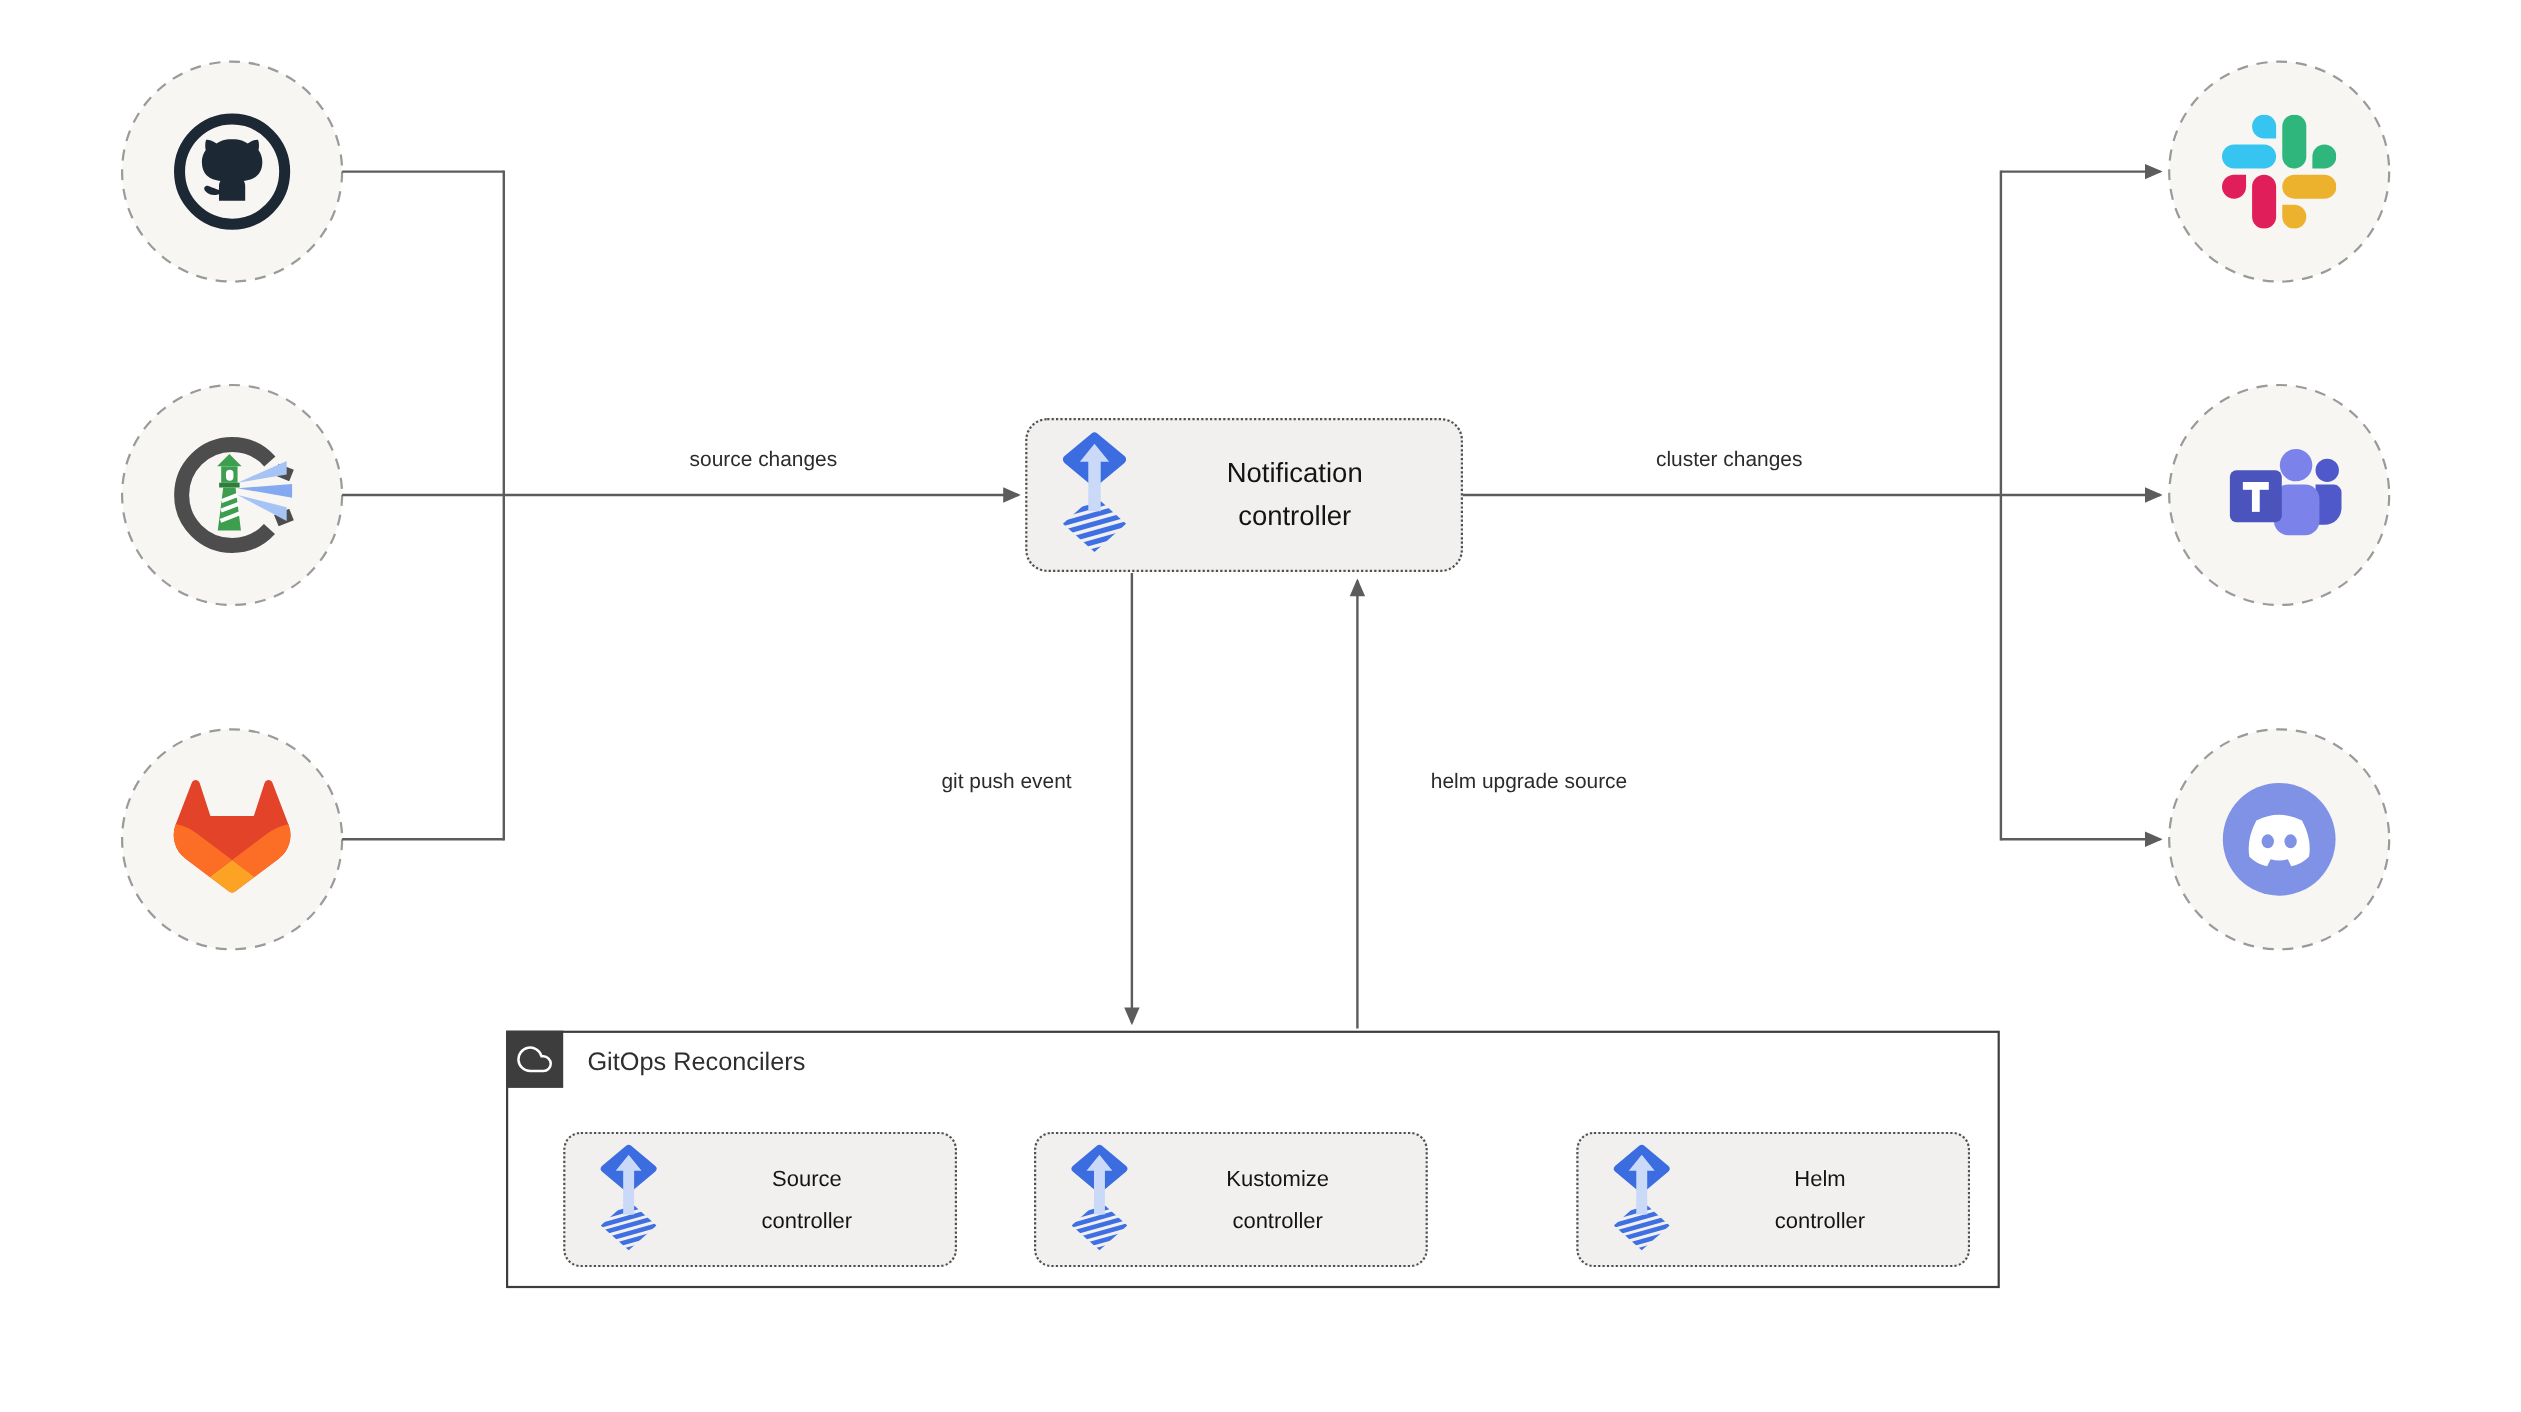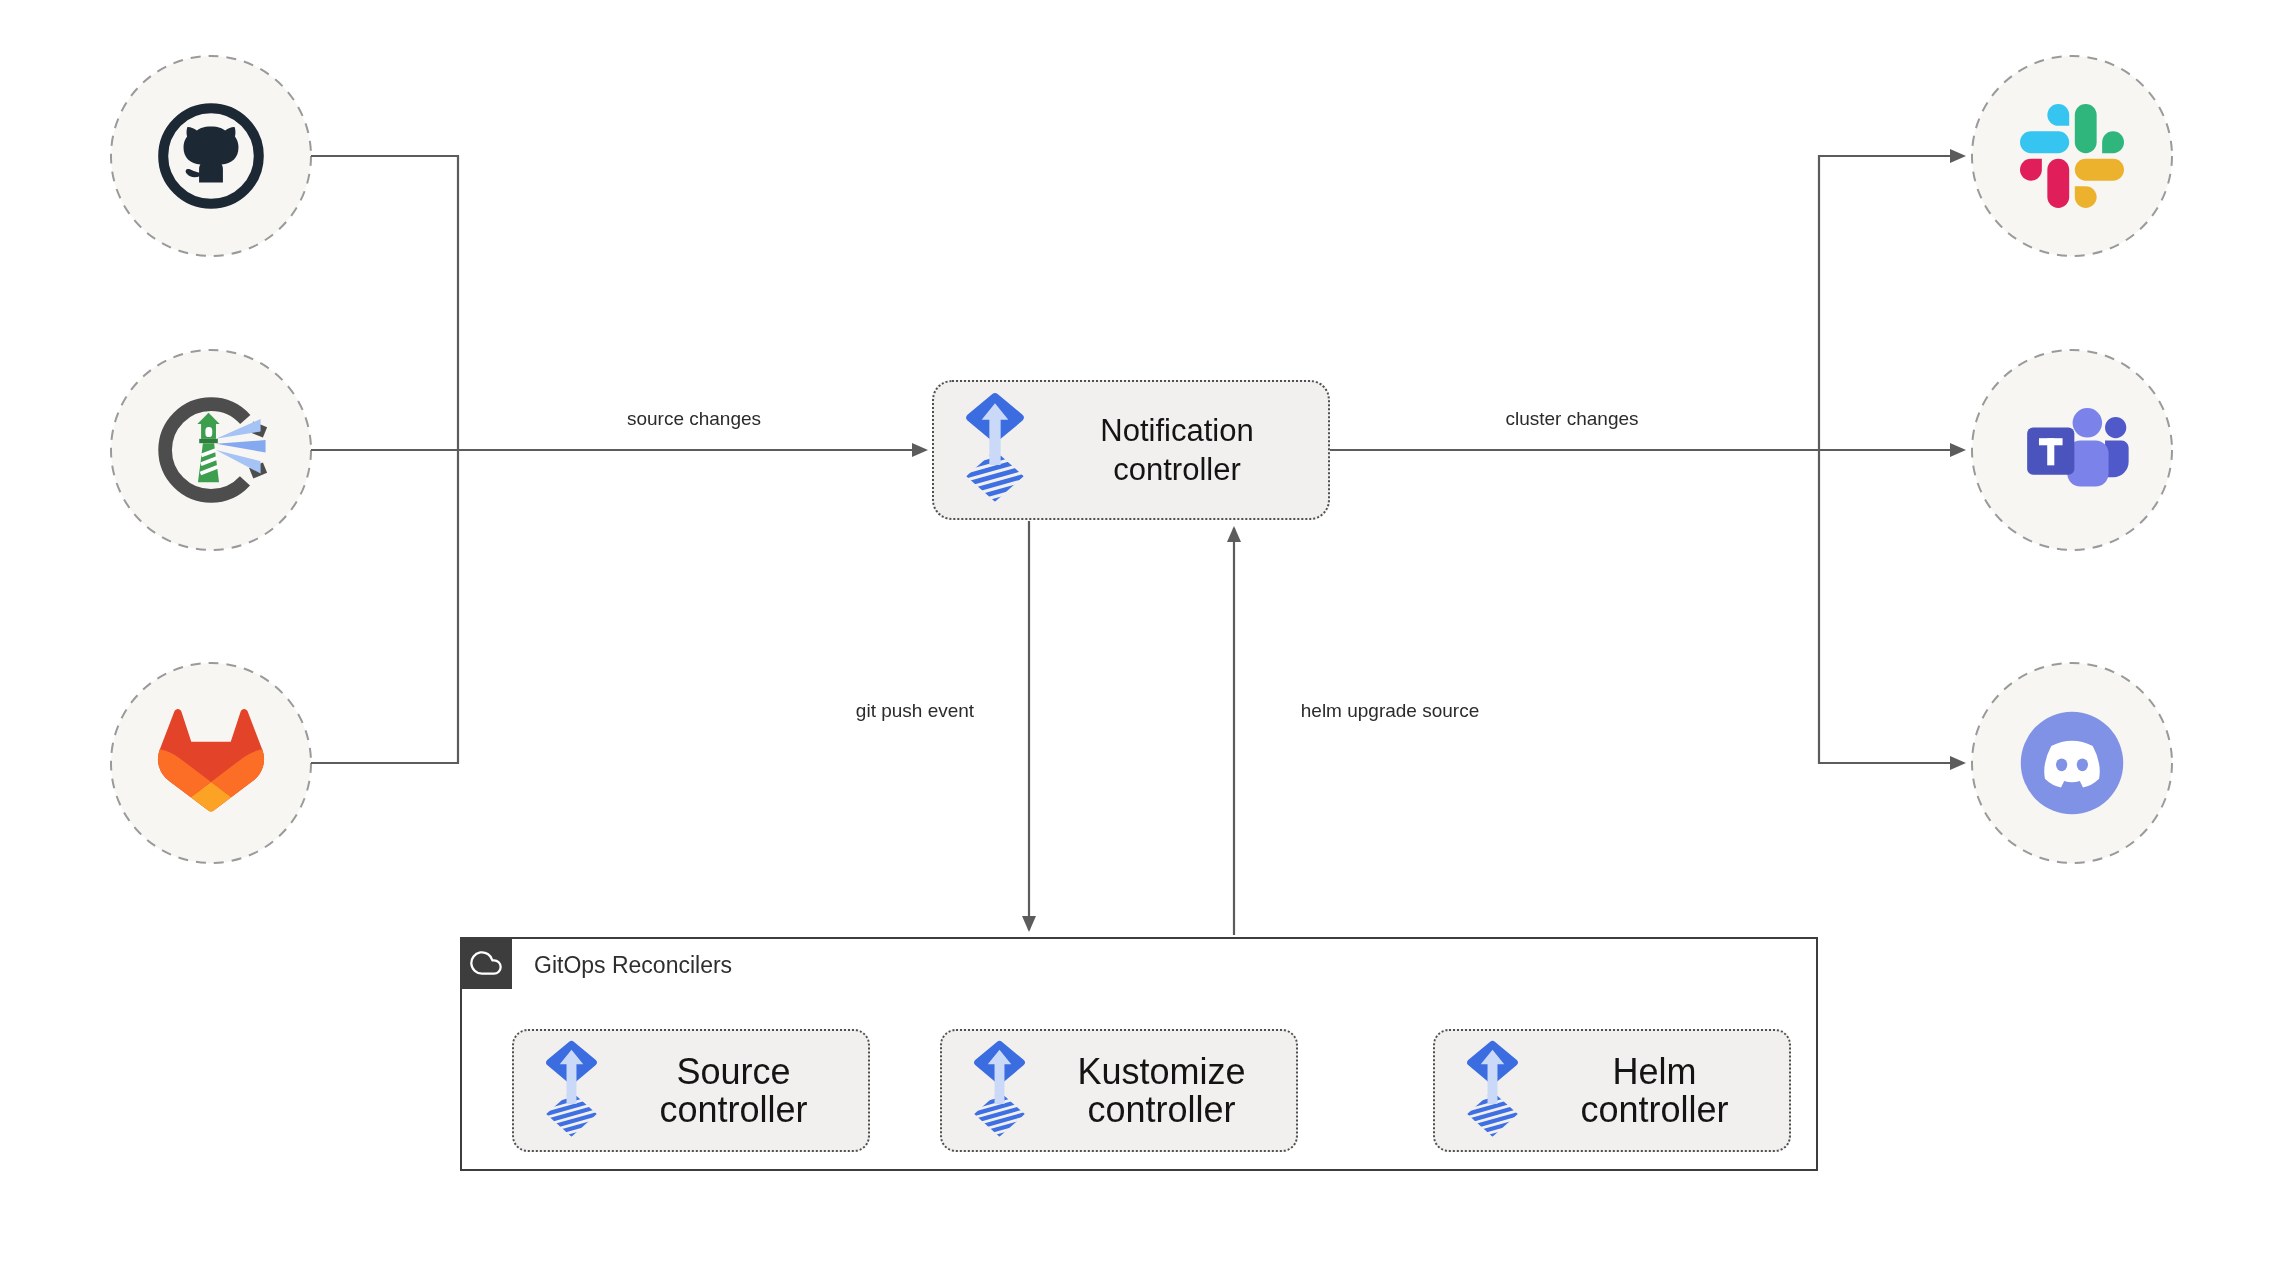--- a/index.html
+++ b/index.html
@@ -11,41 +11,41 @@
 
   .ctl-box{
     position:absolute;
     background:#f1f0ef;
     border:2px dotted #4f4f4f;
     border-radius:20px;
     box-sizing:border-box;
     display:flex;align-items:center;
     padding-left:30px;
   }
-  .ctl-text{flex:1;text-align:center;color:#141414;font-size:31px;line-height:39px;font-weight:400;}
+  .ctl-text{flex:1;text-align:center;color:#141414;font-size:25px;line-height:39px;font-weight:400;}
 
   .edge-label{
     position:absolute;transform:translate(-50%,-50%);
     white-space:nowrap;font-size:19px;color:#2b2b2b;
   }
 
   #reconcilers-box{
     position:absolute;left:460px;top:937px;width:1358px;height:234px;
     border:2px solid #3d3d3d;box-sizing:border-box;background:#ffffff;
   }
   #reconcilers-label-square{
     position:absolute;left:-2px;top:-2px;width:52px;height:52px;background:#3d3d3d;
     display:flex;align-items:center;justify-content:center;
   }
   #reconcilers-title{
     position:absolute;left:72px;top:0;height:52px;line-height:52px;
     font-size:23px;color:#2e2e2e;white-space:nowrap;
   }
   .inner-box{position:absolute;width:358px;height:123px;border-radius:16px;}
-  .inner-box .ctl-text{font-size:36px;line-height:38px;}
+  .inner-box .ctl-text{font-size:20px;line-height:38px;}
 </style>
 </head>
 <body>
 
 <svg width="0" height="0" style="position:absolute" aria-hidden="true">
   <defs>
     <symbol id="sym-flux" viewBox="0 0 60 115">
       <clipPath id="flux-waves-clip">
           <polygon points="30,58 58,83 30,108 2,83"></polygon>
         </clipPath>

